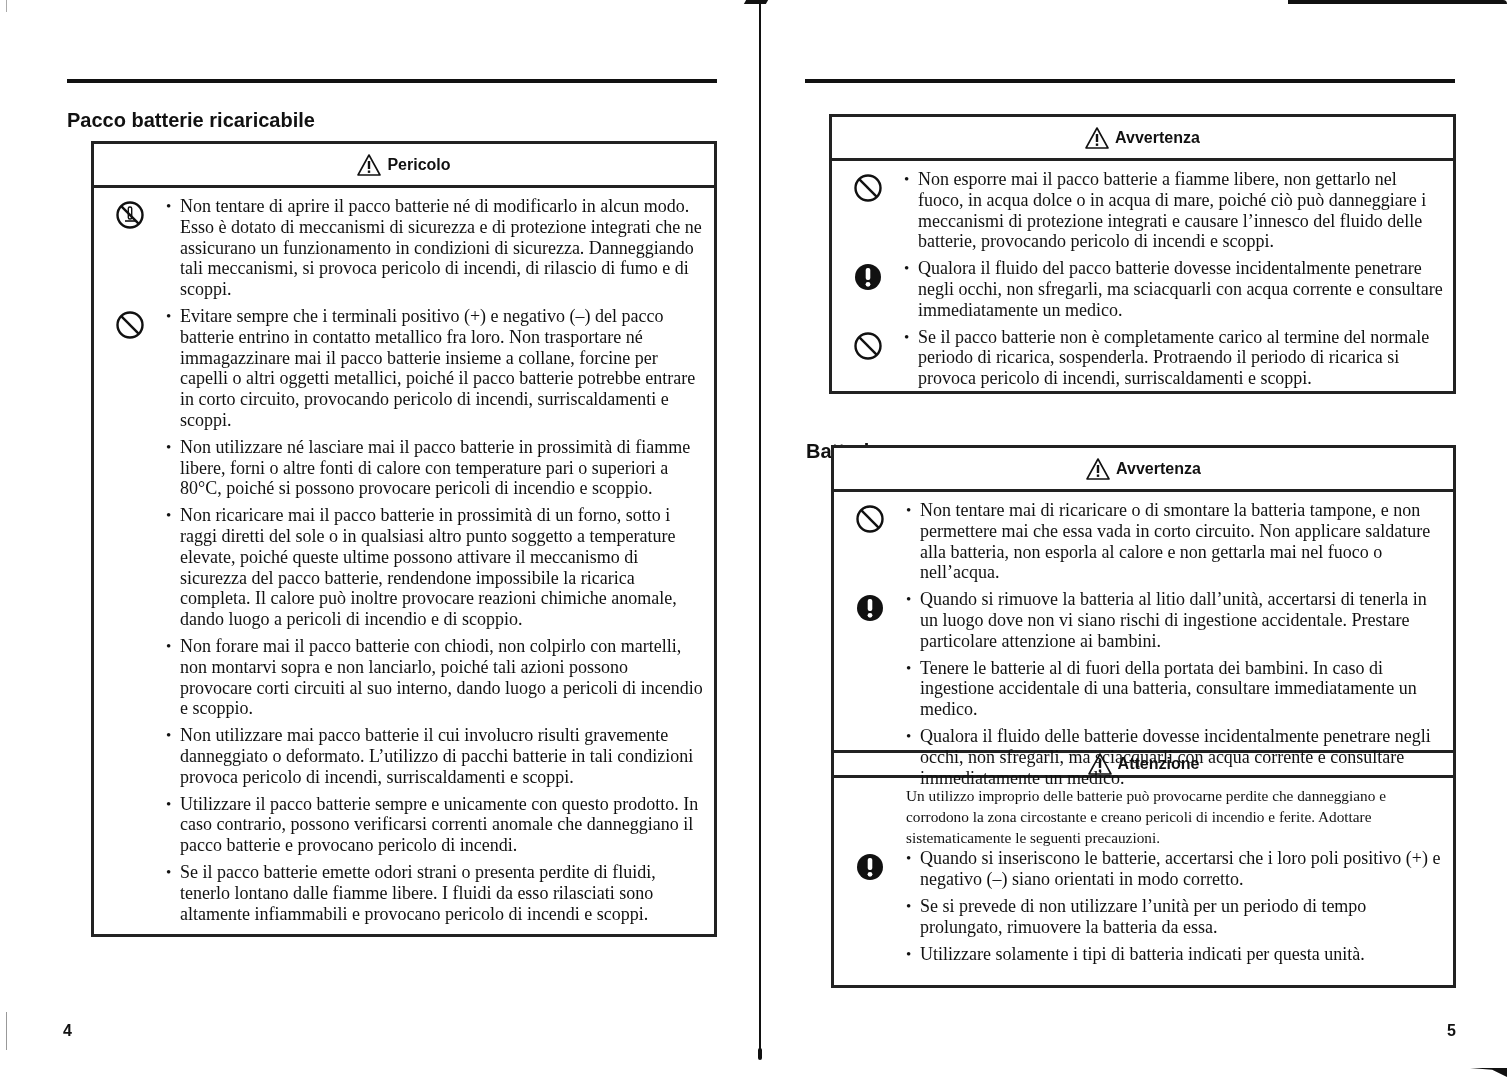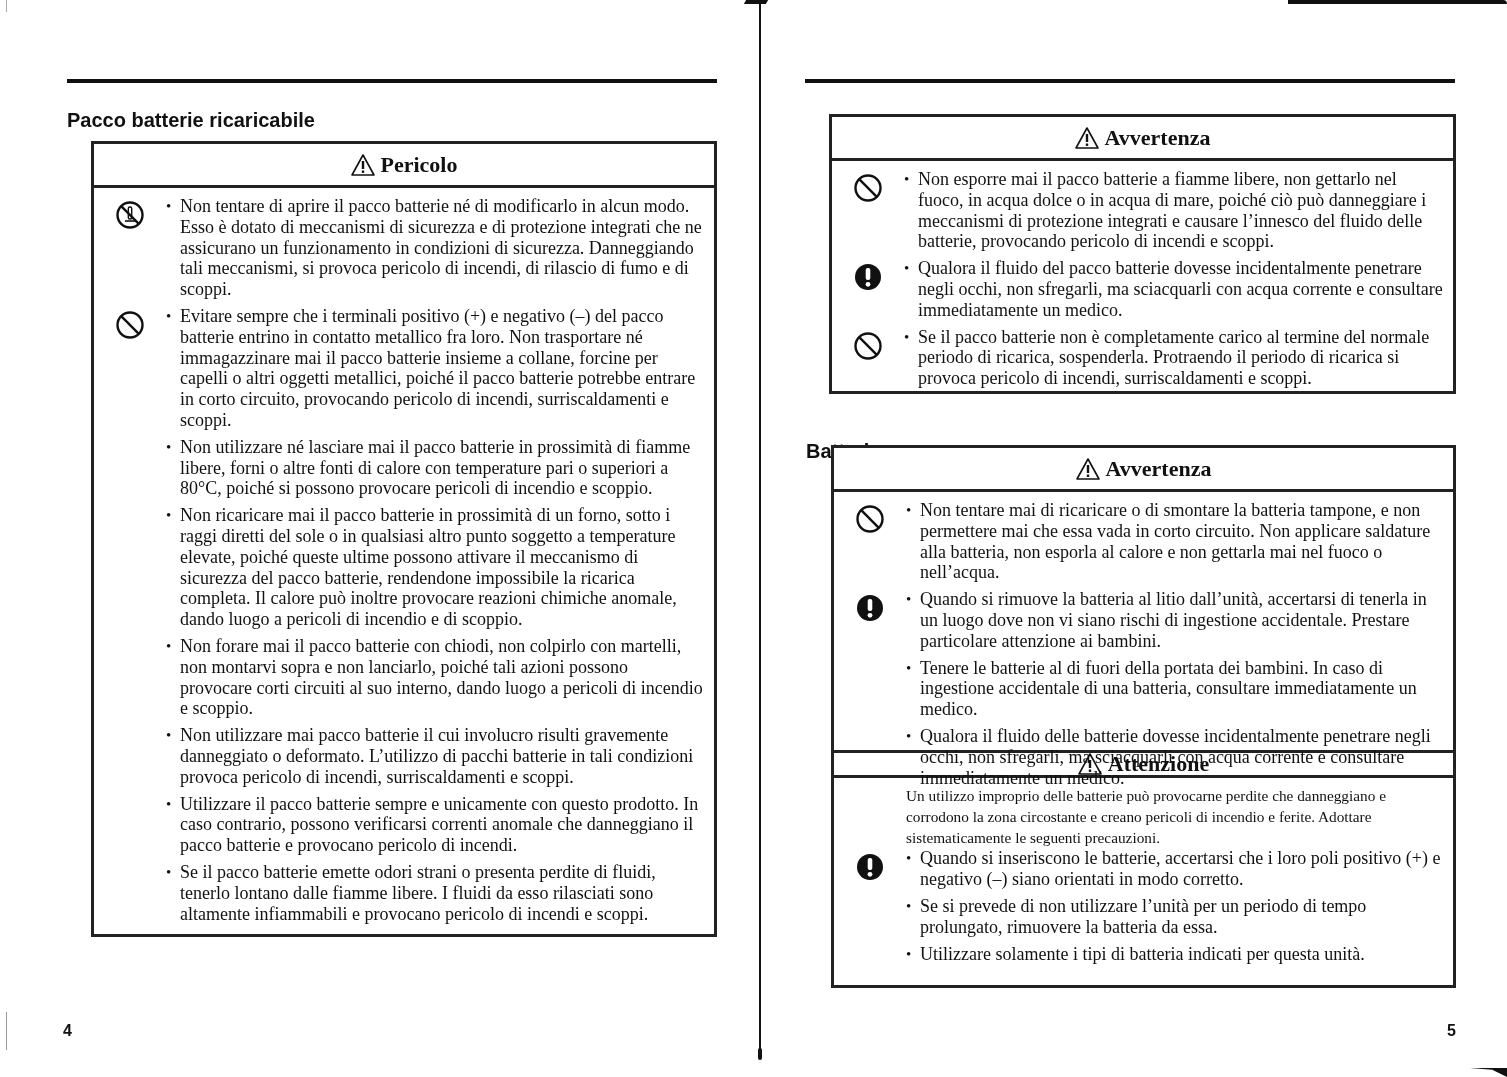--- a/index.html
+++ b/index.html
@@ -15,21 +15,21 @@
 
   .rule { position: absolute; height: 4px; background: #111; }
   .rule-left { left: 67px; top: 79px; width: 650px; }
   .rule-right { left: 805px; top: 79px; width: 650px; }
 
   .section-title { position: absolute; font-family: "Liberation Sans", sans-serif; font-weight: bold; font-size: 20px; color: #111; margin: 0; }
 
   .box { position: absolute; border: 3px solid #222; box-sizing: border-box; background: #fff; }
   .box-header { border-bottom: 3px solid #222; height: 40px; display: flex; align-items: center; justify-content: center; gap: 6px; box-sizing: border-box; }
   .box-header .tri { width: 24px; height: 22px; }
-  .box-header .label { font-weight: bold; font-size: 22px; font-family: Liberation Serif, serif; }
+  .box-header .label { font-weight: bold; font-size: 16px; font-family: Liberation Sans, sans-serif; }
 
   .box-body { padding: 8px 10px 4px 0; }
   .item { display: flex; align-items: flex-start; margin-bottom: 6px; }
   .icon-col { width: 72px; flex: 0 0 72px; display: flex; justify-content: center; padding-top: 4px; }
   .icon-col svg { width: 30px; height: 30px; }
   .bullet { width: 14px; flex: 0 0 14px; font-size: 15px; line-height: 21px; }
   .text { font-size: 18px; line-height: 20.8px; flex: 1; }
   .intro { font-size: 15.3px; line-height: 20.8px; padding-left: 72px; margin-bottom: 0; }
 
   .page-num { position: absolute; font-family: "Liberation Sans", sans-serif; font-weight: bold; font-size: 16px; }

